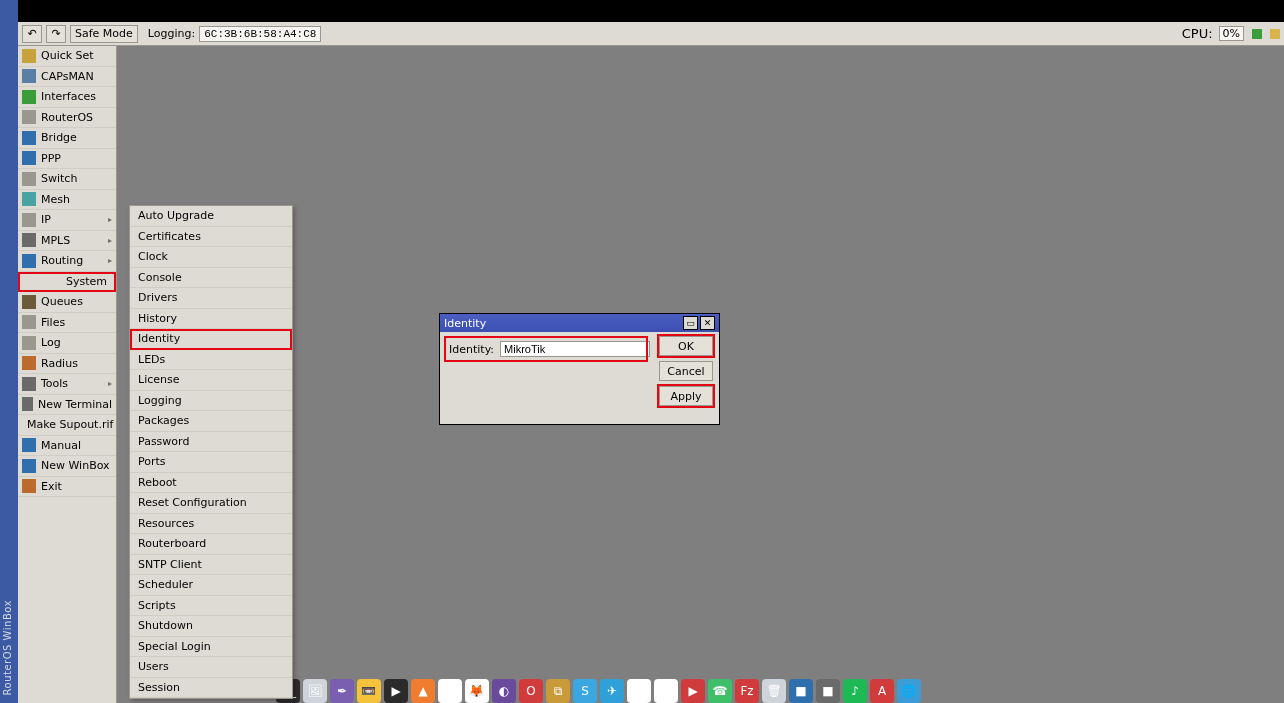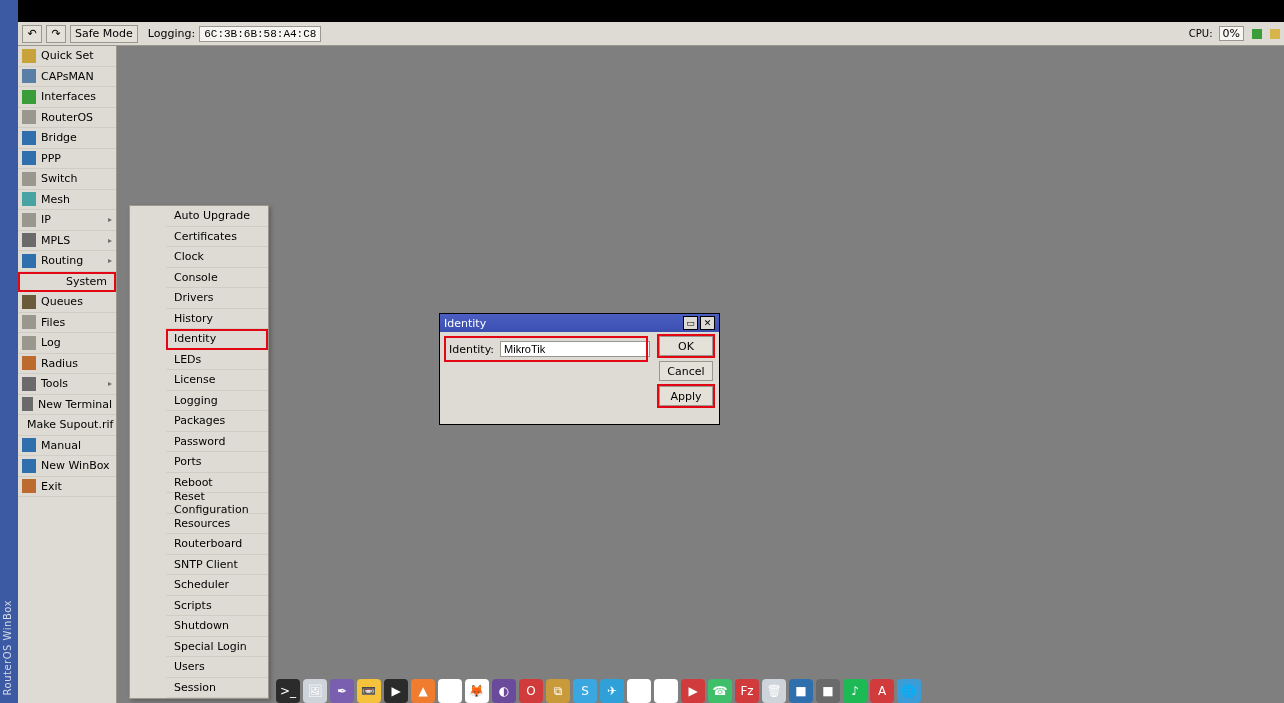--- a/index.html
+++ b/index.html
@@ -16,21 +16,21 @@
 #menubar{position:absolute;left:18px;top:0;right:0;height:22px;background:#dddbd3;border-bottom:1px solid #9a978e;display:flex;align-items:center;padding-left:4px;gap:10px;}
 #menubar .mitem{padding:2px 6px;}
 
 
 #toolbar{position:absolute;left:18px;top:22px;right:0;height:24px;background:#dddbd3;border-bottom:1px solid #9a978e;display:flex;align-items:center;padding:0 4px;gap:4px;}
 .tbtn{height:18px;min-width:20px;padding:0 4px;border:1px solid #9a978e;background:#e3e1d8;display:inline-flex;align-items:center;justify-content:center;font-size:11px;}
 .tbtn.safe{min-width:64px;}
 #sesslbl{margin-left:6px;}
 #sessbox{border:1px solid #9a978e;background:#f7f6f2;padding:1px 4px;font-family:Liberation Mono, monospace;font-size:11px;}
 #toolbar .spacer{flex:1;}
-#cpu{font-size:10px;}
+#cpu{font-size:13px;}
 #cpubox{display:inline-block;border:1px solid #9a978e;background:#f7f6f2;padding:0 3px;margin-left:2px;}
 .sq{display:inline-block;width:10px;height:10px;margin-left:4px;vertical-align:middle;}
 .sq.green{background:#3a9d3a;}
 .sq.yellow{background:#d8b54a;}
 
 
 #main{position:absolute;left:18px;top:46px;right:0;bottom:0;background:#7f7f7f;}
 
 
 #sidebar{position:absolute;left:0;top:0;width:99px;bottom:0;background:#dddbd3;border-right:1px solid #9a978e;}
@@ -39,21 +39,21 @@
 .srow .lbl{flex:1;white-space:nowrap;}
 .srow .arr{color:#6e6d68;font-size:8px;}
 .srow.hl{outline:2px solid #e30613;outline-offset:-2px;position:relative;z-index:2;gap:44px;}
 
 
 .i-a{background:#c8a23a;} .i-b{background:#5a7fa6;} .i-c{background:#3a9d3a;}
 .i-d{background:#9a978e;} .i-e{background:#2f6fae;} .i-f{background:#6b5b3a;}
 .i-g{background:#bd6a2f;} .i-h{background:#4aa3a3;} .i-i{background:#6a6a6a;}
 
 
-#submenu{position:absolute;left:111px;top:159px;width:140px;background:#dddbd3;border:1px solid #9a978e;box-shadow:2px 2px 4px rgba(0,0,0,0.25);z-index:10;padding-left:36px;}
+#submenu{position:absolute;left:111px;top:159px;width:164px;background:#dddbd3;border:1px solid #9a978e;box-shadow:2px 2px 4px rgba(0,0,0,0.25);z-index:10;}
 .smrow{height:20.5px;display:flex;align-items:center;padding:0 8px;border-bottom:1px solid #cfcdc4;}
 .smrow.hl{outline:2px solid #e30613;outline-offset:-2px;position:relative;z-index:2;}
 
 
 #dialog{position:absolute;left:421px;top:267px;width:281px;height:112px;border:1px solid #000;background:#dddbd3;z-index:20;}
 #dlg-title{height:18px;background:#4a5fc1;background:linear-gradient(#4a5fc1,#3a4fb1);color:#fff;display:flex;align-items:center;padding:0 4px;font-size:11px;}
 #dlg-title .t{flex:1;}
 .dlg-xbtn{width:15px;height:14px;margin-left:2px;background:#dddbd3;border:1px solid #000;display:inline-flex;align-items:center;justify-content:center;font-size:9px;color:#000;}
 #dlg-body{position:absolute;left:0;top:18px;right:0;bottom:0;}
 #dlg-left{position:absolute;left:6px;top:6px;width:200px;height:22px;display:flex;align-items:center;gap:6px;outline:2px solid #e30613;outline-offset:0;padding:0 3px;}

